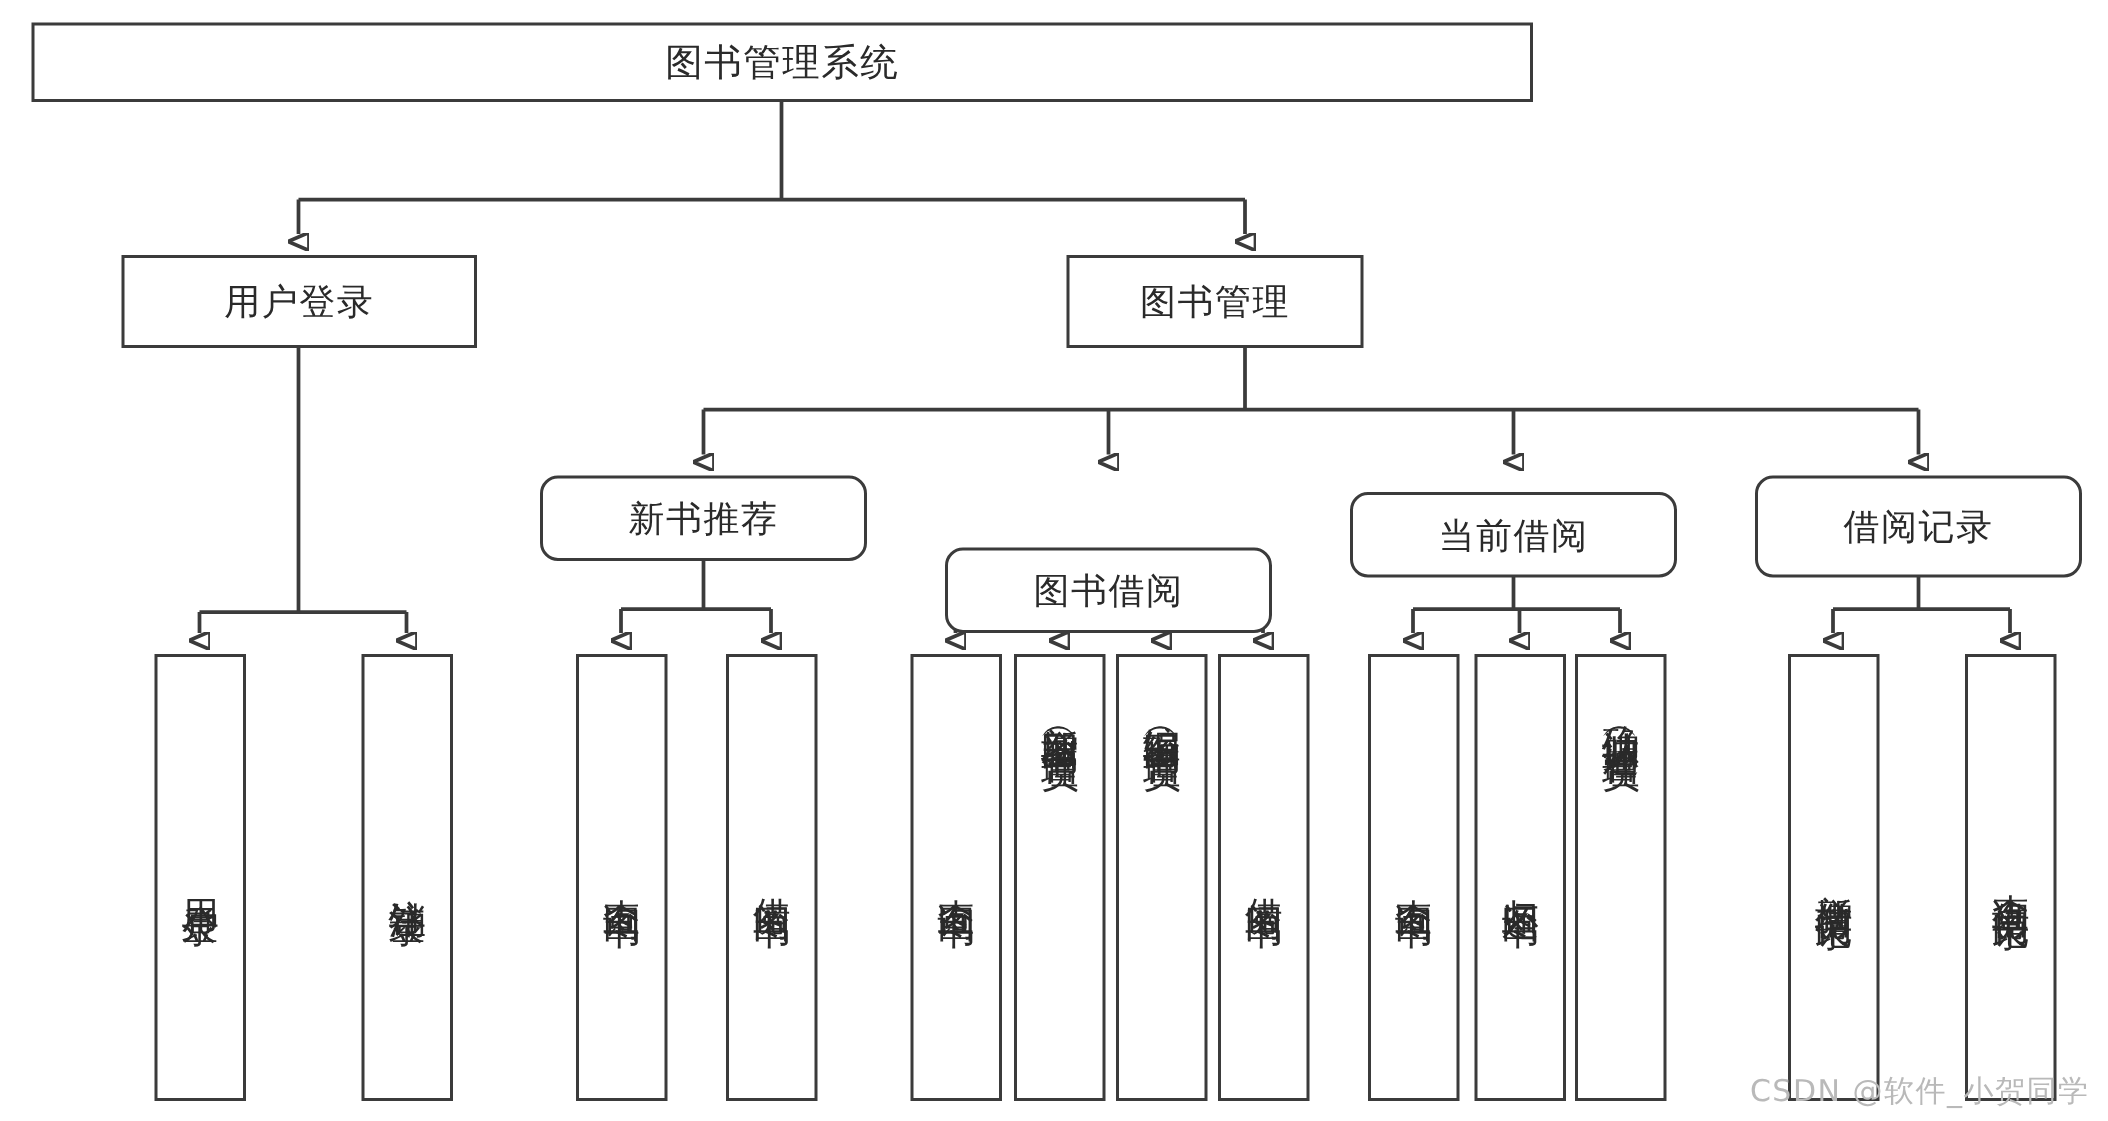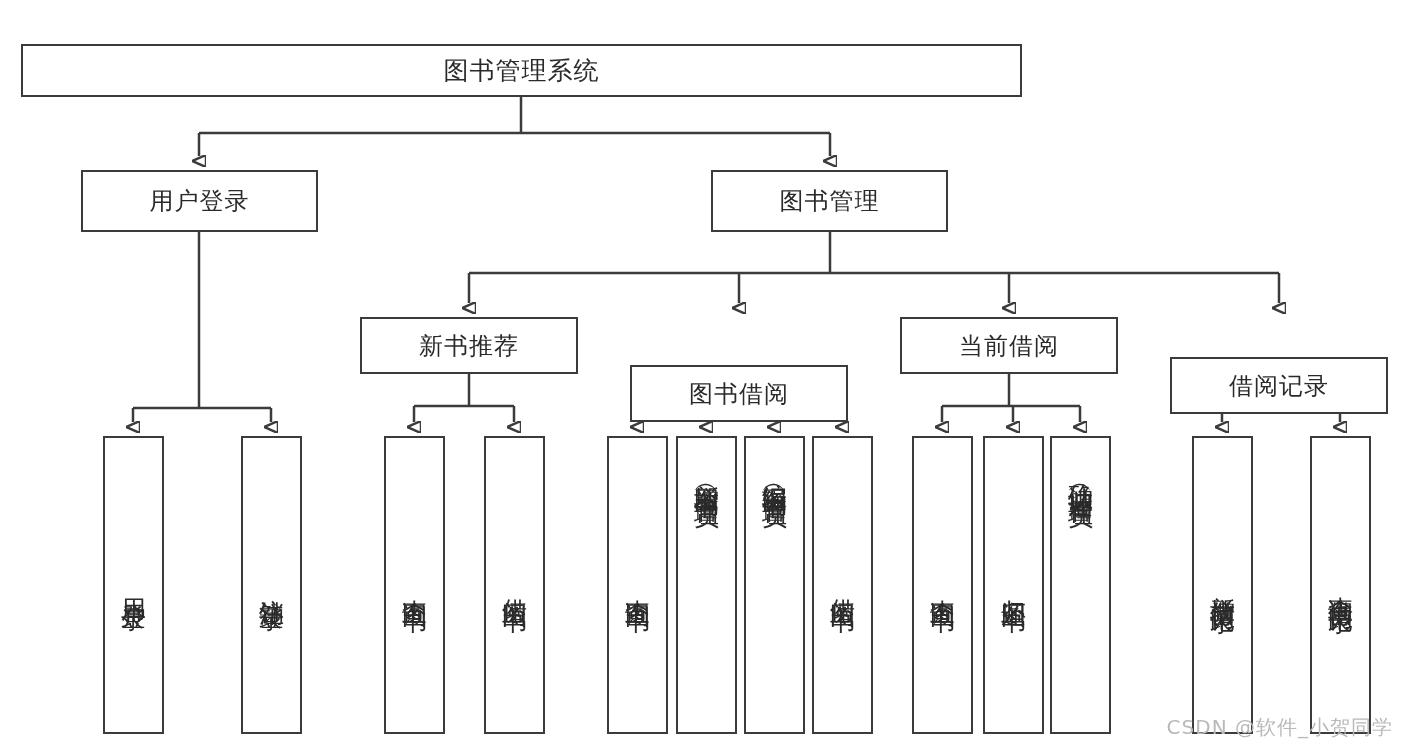--- a/index.html
+++ b/index.html
@@ -12,21 +12,21 @@
     border:2.5px solid #3b3b3b;
     background:#ffffff;
     display:flex;
     align-items:center;
     justify-content:center;
     color:#2a2a2a;
     letter-spacing:1px;
   }
   .node.root{font-size:25px;}
   .node.lvl1{font-size:24px;}
-  .node.lvl2{font-size:24px;}
+  .node.lvl2{font-size:24px;border-radius:12px;}
 
   .node.leaf{
     align-items:flex-start;
     justify-content:center;
     padding-top:26px;
     font-size:25px;
     letter-spacing:3px;
   }
   .node.leaf .vtxt{
     writing-mode:vertical-rl;
@@ -96,41 +96,41 @@
     <line x1="942" y1="406" x2="942" y2="422" marker-end="url(#arr)"></line>
     <line x1="1013" y1="406" x2="1013" y2="422" marker-end="url(#arr)"></line>
     <line x1="1080" y1="406" x2="1080" y2="422" marker-end="url(#arr)"></line>
 
     <line x1="1279" y1="374" x2="1279" y2="406"></line>
     <line x1="1222" y1="406" x2="1340" y2="406"></line>
     <line x1="1222" y1="406" x2="1222" y2="422" marker-end="url(#arr)"></line>
     <line x1="1340" y1="406" x2="1340" y2="422" marker-end="url(#arr)"></line>
   </svg>
 
-  <div class="node root" style="left:21px;top:15px;width:1001px;height:53px;margin-top:29px;">
+  <div class="node root" style="left:21px;top:15px;width:1001px;height:53px;">
     <span>图书管理系统</span>
   </div>
 
   <div class="node lvl1" style="left:81px;top:170px;width:237px;height:62px;">
     <span>用户登录</span>
   </div>
-  <div class="node lvl1" style="left:711px;top:170px;width:237px;height:62px;">
+  <div class="node lvl1" style="left:711px;top:170px;width:198px;height:62px;">
     <span>图书管理</span>
   </div>
 
   <div class="node lvl2" style="left:360px;top:317px;width:218px;height:57px;">
     <span>新书推荐</span>
   </div>
   <div class="node lvl2" style="left:630px;top:317px;width:218px;height:57px;margin-top:48px;">
     <span>图书借阅</span>
   </div>
-  <div class="node lvl2" style="left:900px;top:317px;width:218px;height:57px;">
+  <div class="node lvl2" style="left:900px;top:328px;width:218px;height:57px;">
     <span>当前借阅</span>
   </div>
-  <div class="node lvl2" style="left:1170px;top:317px;width:218px;height:57px;margin-top:40px;">
+  <div class="node lvl2" style="left:1170px;top:317px;width:218px;height:68px;">
     <span>借阅记录</span>
   </div>
 
   <div class="node leaf center" style="left:103px;top:436px;width:61px;height:298px;">
     <span class="vtxt">用户登录</span>
   </div>
   <div class="node leaf center" style="left:241px;top:436px;width:61px;height:298px;">
     <span class="vtxt">注销登录</span>
   </div>
 

